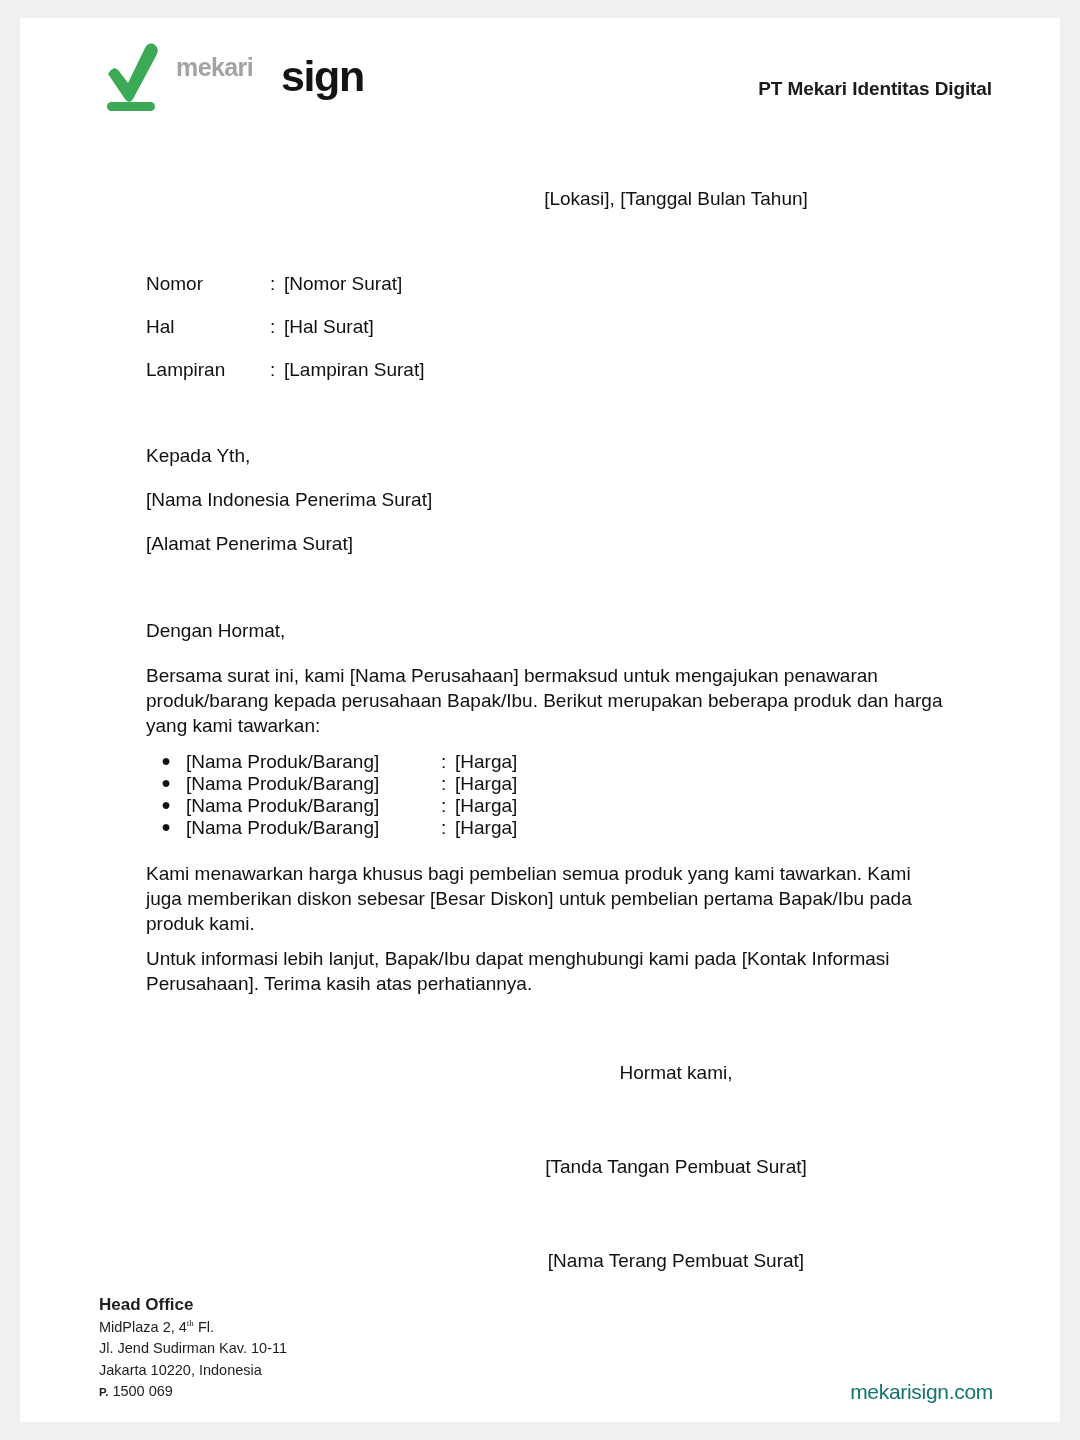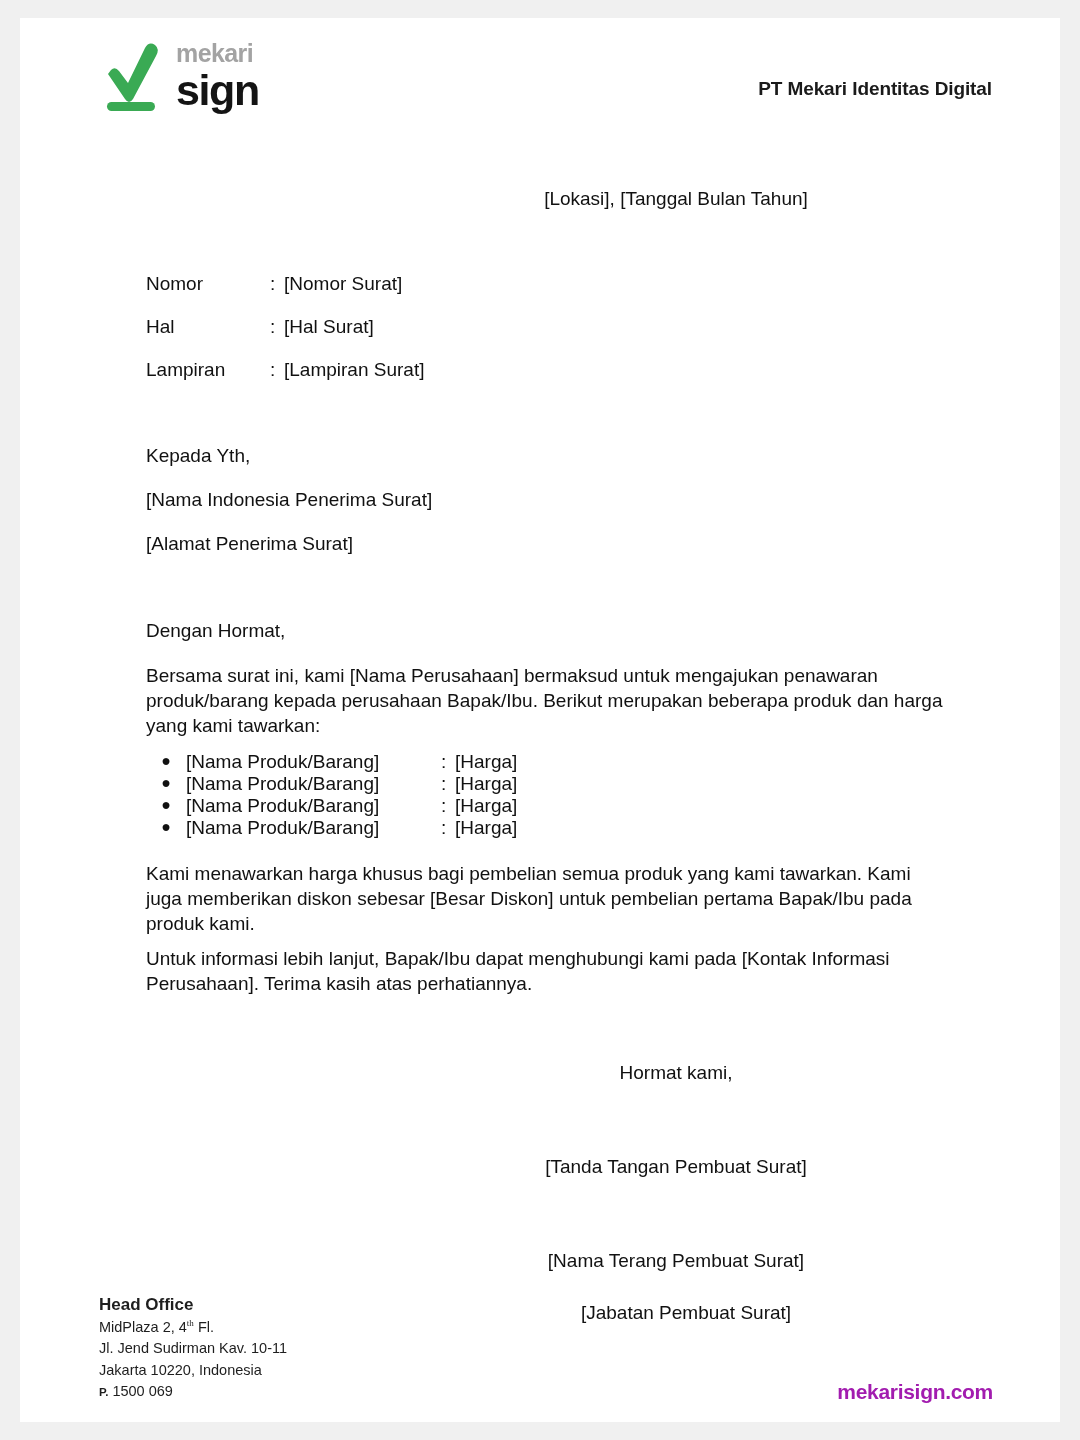--- a/index.html
+++ b/index.html
@@ -43,35 +43,36 @@
   }
   .logo-mark {
     width: 62px;
     height: 72px;
     position: relative;
     flex: none;
   }
   .logo-mark svg { display: block; }
   .logo-word {
     display: flex;
-    flex-direction: column;
+    flex-direction: row;
     line-height: 1;
   }
   .logo-mekari {
     font-size: 25px;
     font-weight: bold;
     color: #a3a3a3;
     letter-spacing: -0.6px;
     margin-bottom: 3px;
   }
   .logo-sign {
     font-size: 43px;
     font-weight: bold;
     color: #141414;
     letter-spacing: -1.4px;
+    margin-left: 28px;
   }
   .company-name {
     position: absolute;
     right: 68px;
     top: 60px;
     font-size: 19px;
     font-weight: bold;
     color: #1a1a1a;
     letter-spacing: -0.1px;
   }
@@ -215,22 +216,22 @@
   }
   .phone-prefix {
     font-weight: bold;
     font-size: 11.5px;
   }
   .site-url {
     position: absolute;
     right: 67px;
     bottom: 18px;
     font-size: 21px;
-    font-weight: bold;
-    color: #a21caf;
+    font-weight: normal;
+    color: #0f766e;
     letter-spacing: -0.3px;
   }
 </style>
 </head>
 <body>
 
 <div class="page">
 
   <div class="header">
     <div class="logo-wrap">
@@ -309,21 +310,20 @@
       </li>
     </ul>
 
     <div class="para" id="para-discount">Kami menawarkan harga khusus bagi pembelian semua produk yang kami tawarkan. Kami juga memberikan diskon sebesar [Besar Diskon] untuk pembelian pertama Bapak/Ibu pada produk kami.</div>
     <div class="para" id="para-contact">Untuk informasi lebih lanjut, Bapak/Ibu dapat menghubungi kami pada [Kontak Informasi Perusahaan]. Terima kasih atas perhatiannya.</div>
 
     <div class="sign-block">
       <div class="sign-line" id="sign-hormat">Hormat kami,</div>
       <div class="sign-line" id="sign-ttd">[Tanda Tangan Pembuat Surat]</div>
       <div class="sign-line" id="sign-nama">[Nama Terang Pembuat Surat]</div>
-      <div class="sign-line" id="sign-jabatan">[Jabatan Pembuat Surat]</div>
     </div>
   </div>
 
   <div class="footer">
     <div class="office">
       <div class="office-title">Head Office</div>
       <div><span>MidPlaza 2, 4</span><sup>th</sup><span> Fl.</span></div>
       <div>Jl. Jend Sudirman Kav. 10-11</div>
       <div>Jakarta 10220, Indonesia</div>
       <div><span class="phone-prefix">P.</span> <span>1500 069</span></div>

